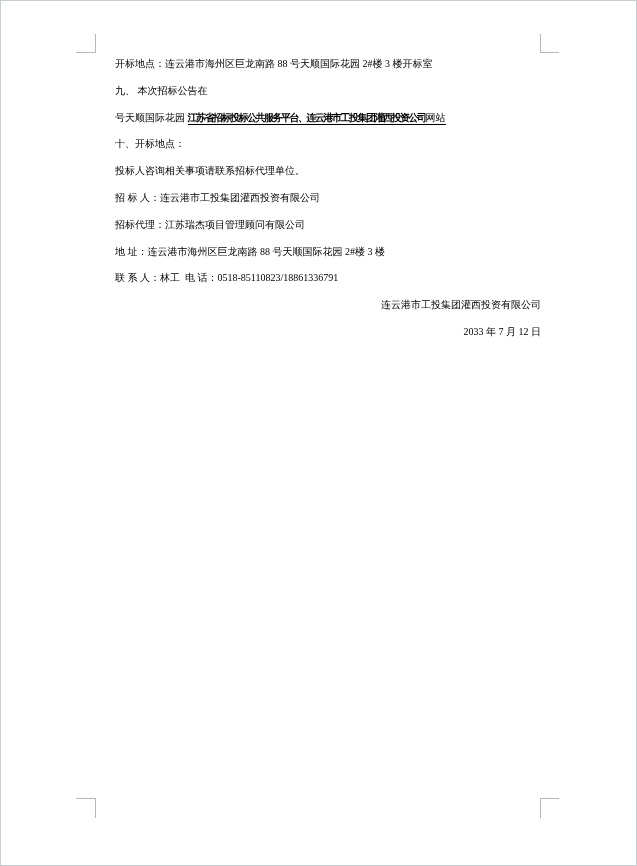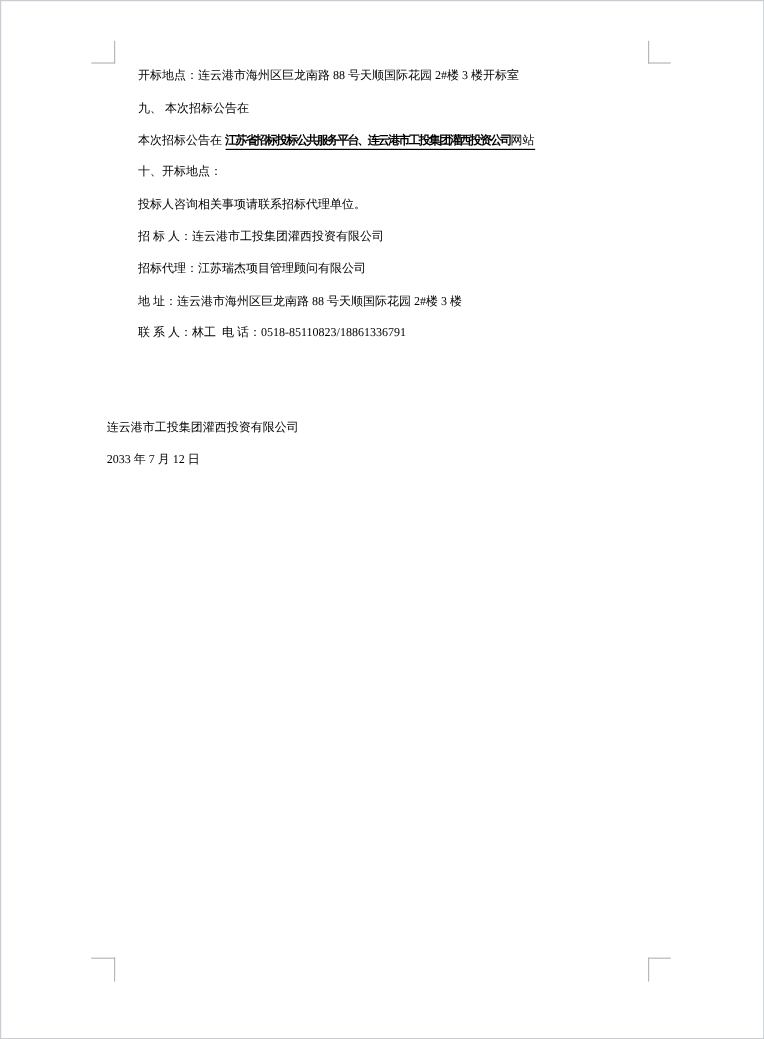--- a/index.html
+++ b/index.html
@@ -23,22 +23,21 @@
   }
   .line {
     line-height: 26.8px;
     white-space: pre;      
   }
   .line.indent { text-indent: 26px; }
   .seg-bold { font-weight: 700; }
   .seg-condensed { letter-spacing: -1.5px; }
   .seg-underline { border-bottom: 1px solid #000; padding-bottom: 1px; }
   .signature {
-    margin-top: 52px;
-    text-align: left;
+    text-align: right;
     padding-right: 2px;
   }
   .sig-line { line-height: 26.8px; white-space: pre; }
   
   .corner-mark {
     position: absolute;
     box-sizing: border-box;
   }
   .cm-tl { left: 75px;  top: 33px;  width: 20px; height: 19px;
            border-right: 1px solid #b4b8bc; border-bottom: 1px solid #b4b8bc; }
@@ -54,21 +53,21 @@
 
 <div class="corner-mark cm-tl"></div>
 <div class="corner-mark cm-tr"></div>
 <div class="corner-mark cm-bl"></div>
 <div class="corner-mark cm-br"></div>
 
 <div class="content">
   <div>
       <div class="line indent"><span>开标地点：连云港市海州区巨龙南路 88 号天顺国际花园 2#楼 3 楼开标室</span></div>
       <div class="line indent"><span>九、 本次招标公告在</span></div>
-      <div class="line indent"><span>本次招标公告在 </span><span class="seg-bold seg-underline seg-condensed">江苏省招标投标公共服务平台、连云港市工投集团灌西投资公司</span><span class="seg-underline">网站</span></div>
+      <div class="line indent"><span>号天顺国际花园 </span><span class="seg-bold seg-underline seg-condensed">江苏省招标投标公共服务平台、连云港市工投集团灌西投资公司</span><span class="seg-underline">网站</span></div>
       <div class="line indent"><span>十、开标地点：</span></div>
       <div class="line indent"><span>投标人咨询相关事项请联系招标代理单位。</span></div>
       <div class="line indent"><span>招 标 人：连云港市工投集团灌西投资有限公司</span></div>
       <div class="line indent"><span>招标代理：江苏瑞杰项目管理顾问有限公司</span></div>
       <div class="line indent"><span>地 址：连云港市海州区巨龙南路 88 号天顺国际花园 2#楼 3 楼</span></div>
       <div class="line indent"><span>联 系 人：林工  电 话：0518-85110823/18861336791</span></div>
     </div>
 
   <div class="signature">
     <div class="sig-line">连云港市工投集团灌西投资有限公司</div>

